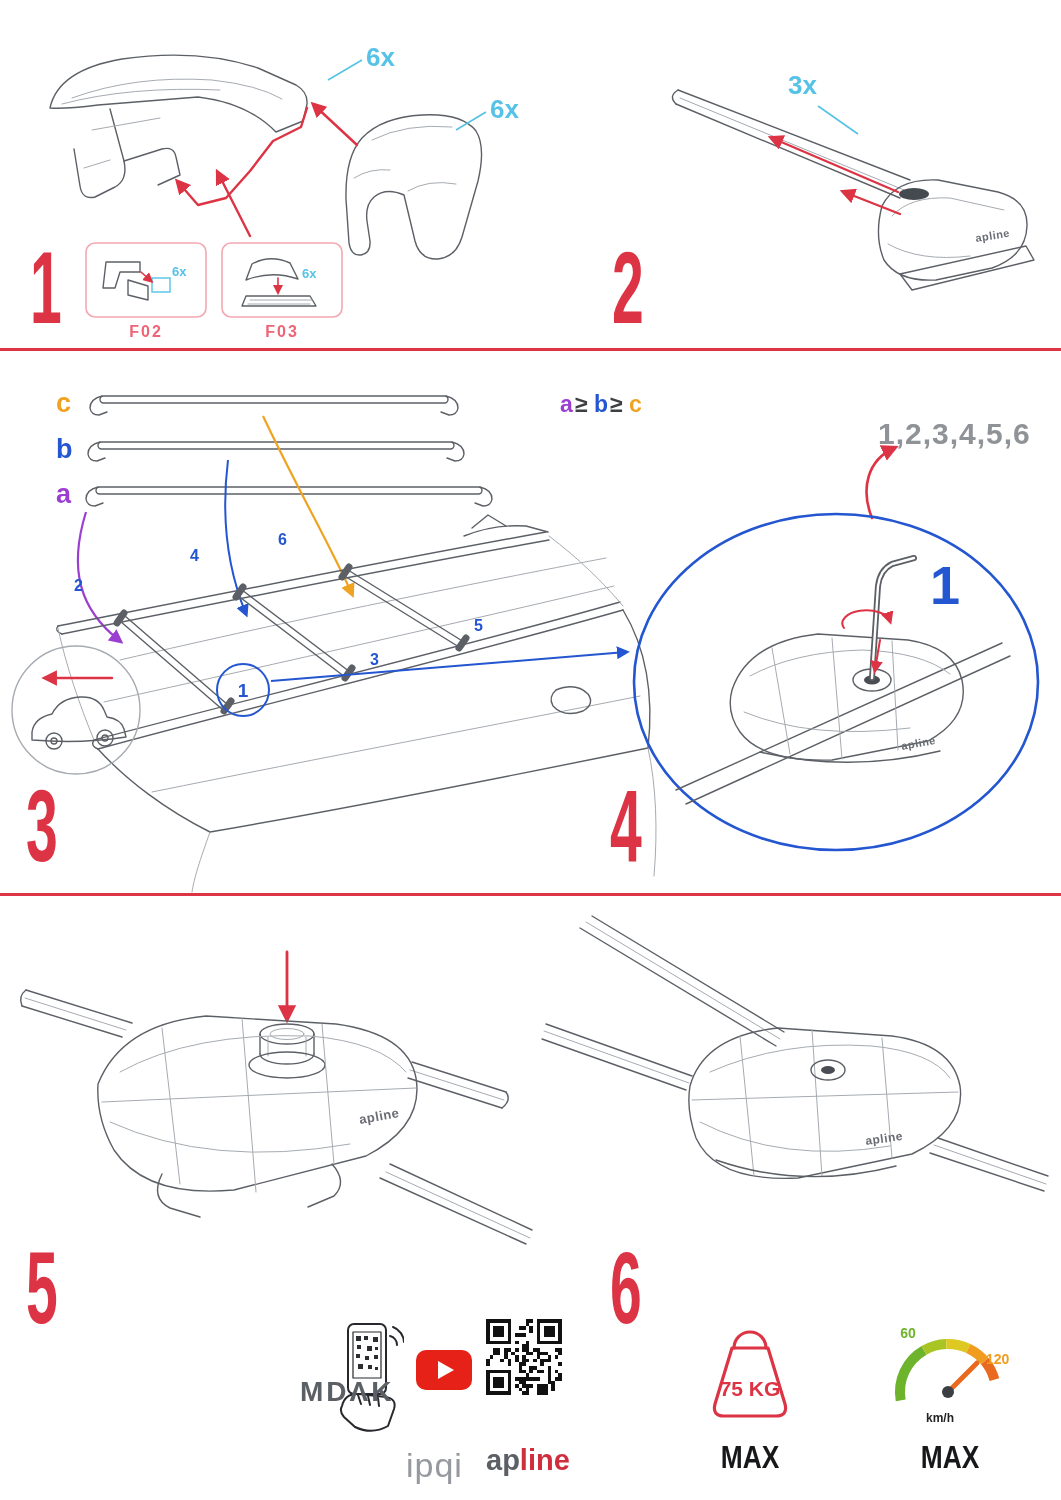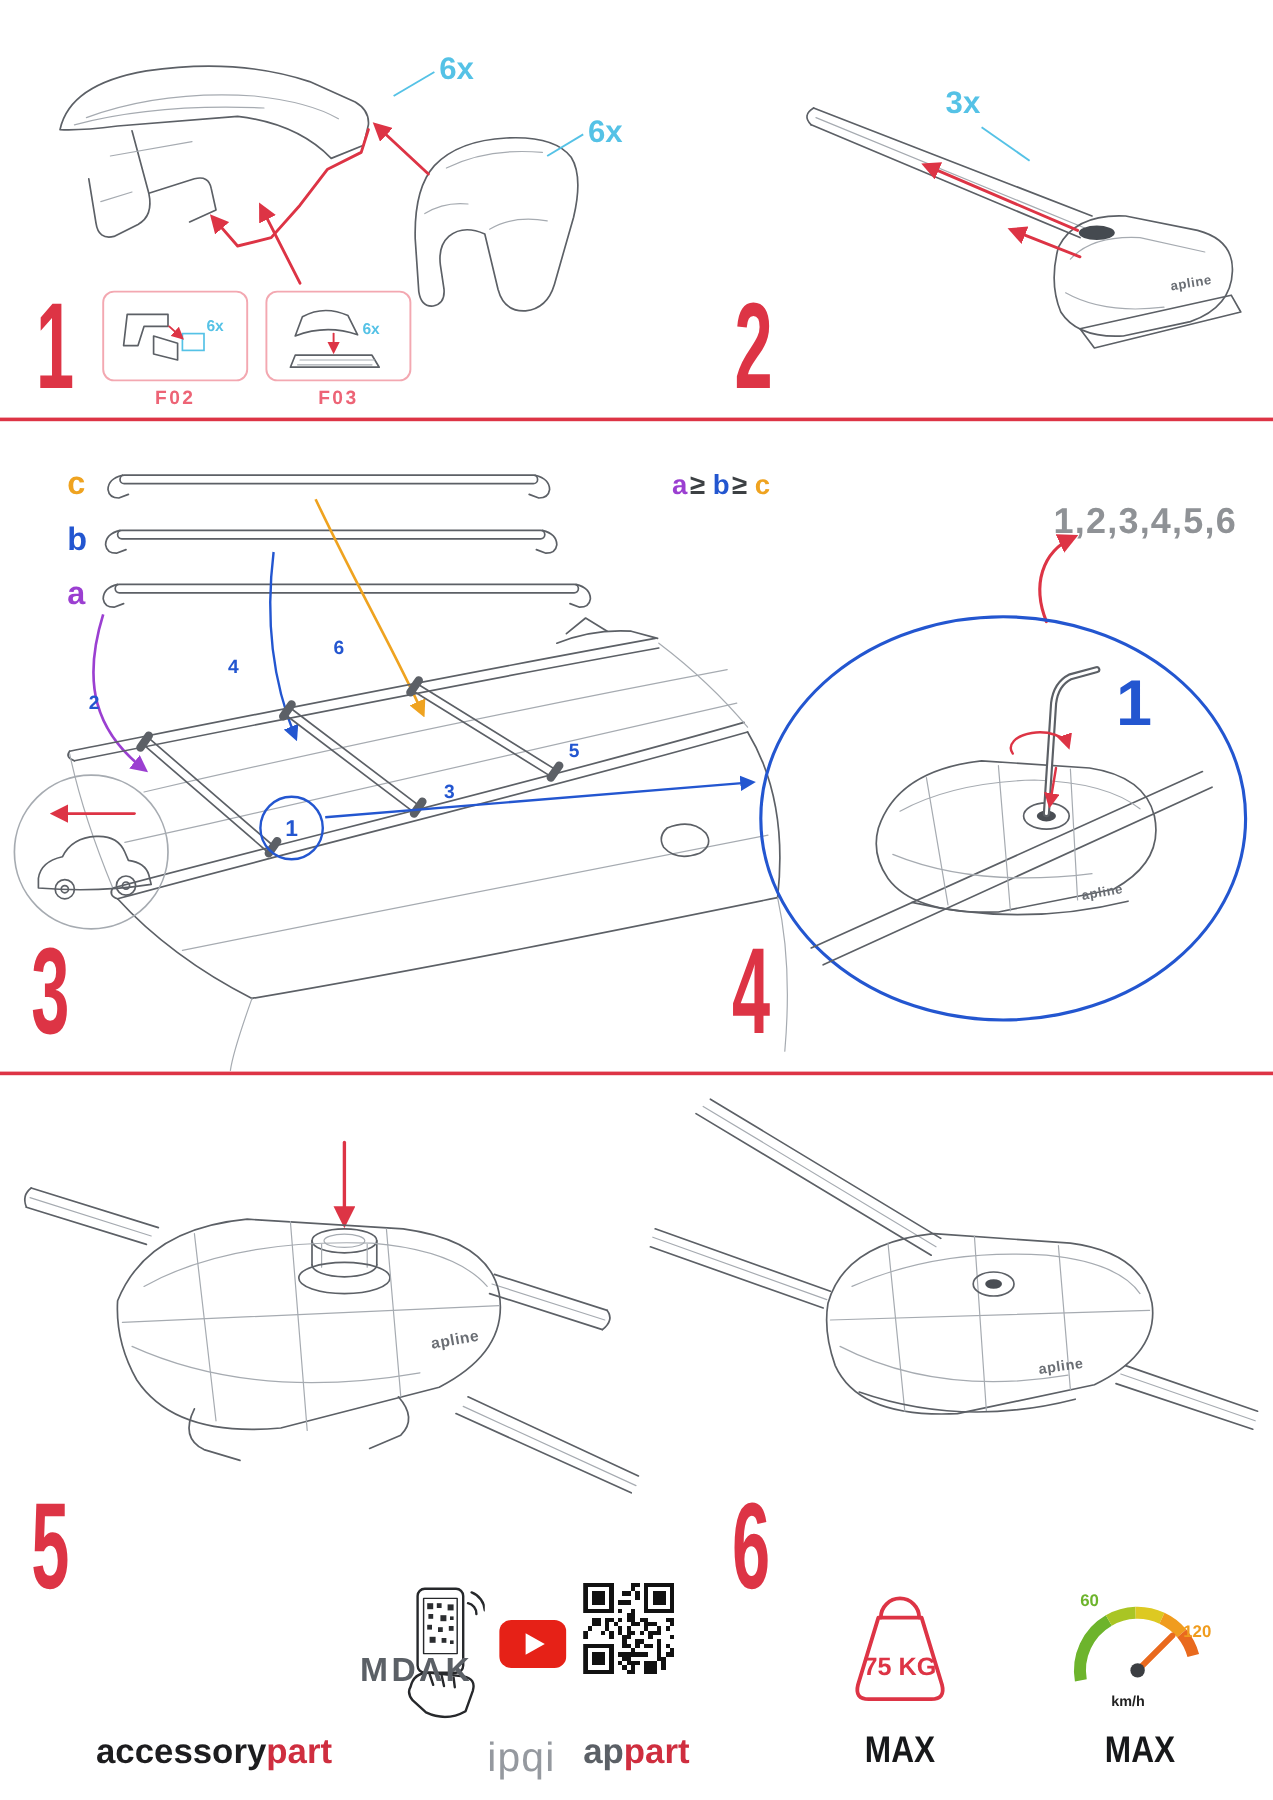--- a/index.html
+++ b/index.html
@@ -473,27 +473,24 @@
         <rect x="2" y="2" width="3" height="3"></rect>
         <rect x="14" y="0" width="7" height="7"></rect>
         <rect x="15" y="1" width="5" height="5" fill="#fff"></rect>
         <rect x="16" y="2" width="3" height="3"></rect>
         <rect x="0" y="14" width="7" height="7"></rect>
         <rect x="1" y="15" width="5" height="5" fill="#fff"></rect>
         <rect x="2" y="16" width="3" height="3"></rect>
       </g>
     </svg>
 
-  <div class="logo" style="left:80px;top:1416px;font-size:29px">
-    <span style="color:var(--brand_dark)">accessory</span><span style="color:var(--brand_red)">part</span>
-  </div>
   <div class="logo" style="left:300px;top:1348px;font-size:28px;letter-spacing:3px;color:var(--brand_gray)">MDΛK</div>
   <div class="logo" style="left:406px;top:1418px;font-size:34px;font-weight:500;letter-spacing:1px;color:var(--brand_lightgray)">ipqi</div>
   <div class="logo" style="left:486px;top:1416px;font-size:29px">
-    <span style="color:var(--brand_gray)">ap</span><span style="color:var(--brand_red)">part</span>
+    <span style="color:var(--brand_gray)">ap</span><span style="color:var(--brand_red)">line</span>
   </div>
 
   <svg class="abs" style="left:690px;top:1284px" width="120" height="126" viewBox="0 0 120 126">
     <g style="fill:none;stroke:var(--red);stroke-width:3.2;stroke-linecap:round;stroke-linejoin:round">
       <path d="M44,36 a16,16 0 1 1 32,0"></path>
       <path d="M42,36 h36 l17,56 q3,12 -9,12 h-52 q-12,0 -9,-12 z"></path>
     </g>
     <text x="60" y="84" text-anchor="middle" style="fill:var(--red);font:700 21px 'Liberation Sans',sans-serif">75 KG</text>
   </svg>
   <div class="max-label" style="left:690px;top:1412px;width:120px">MAX</div>

